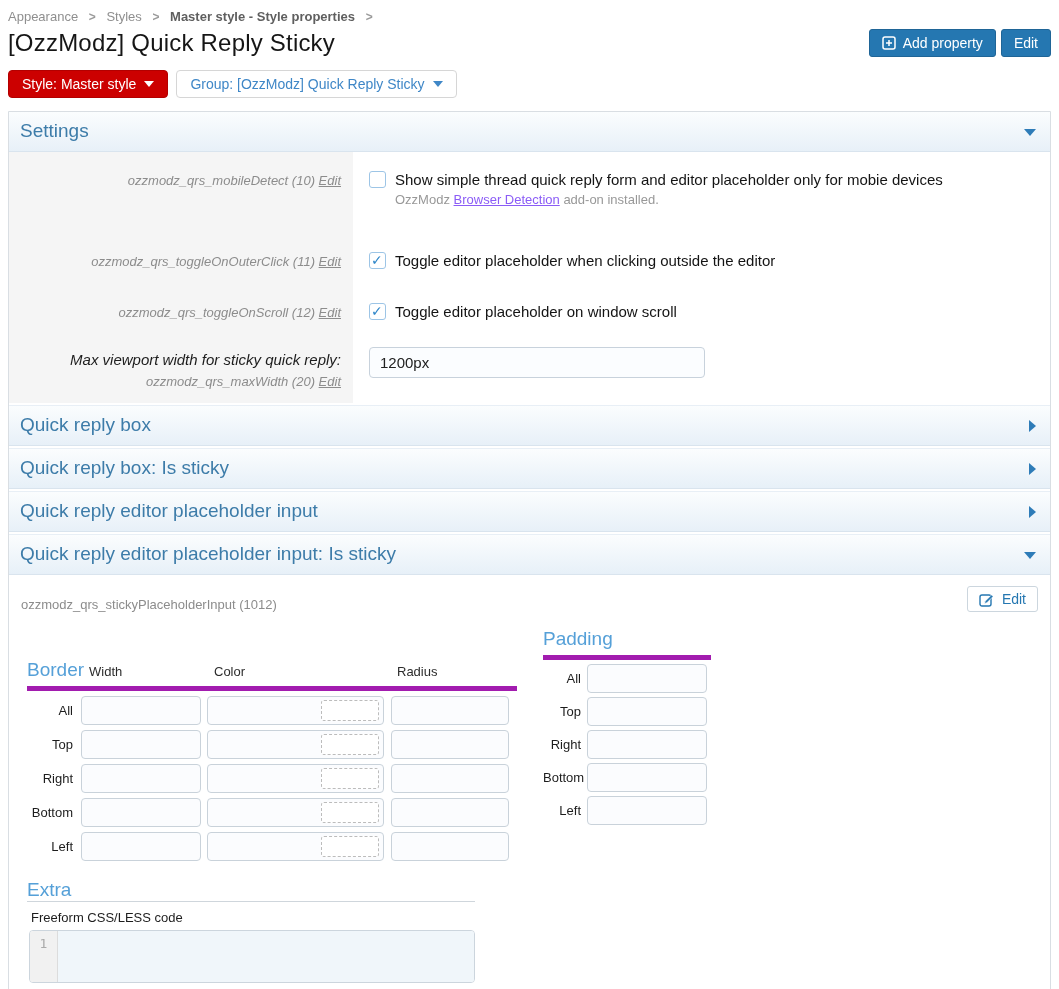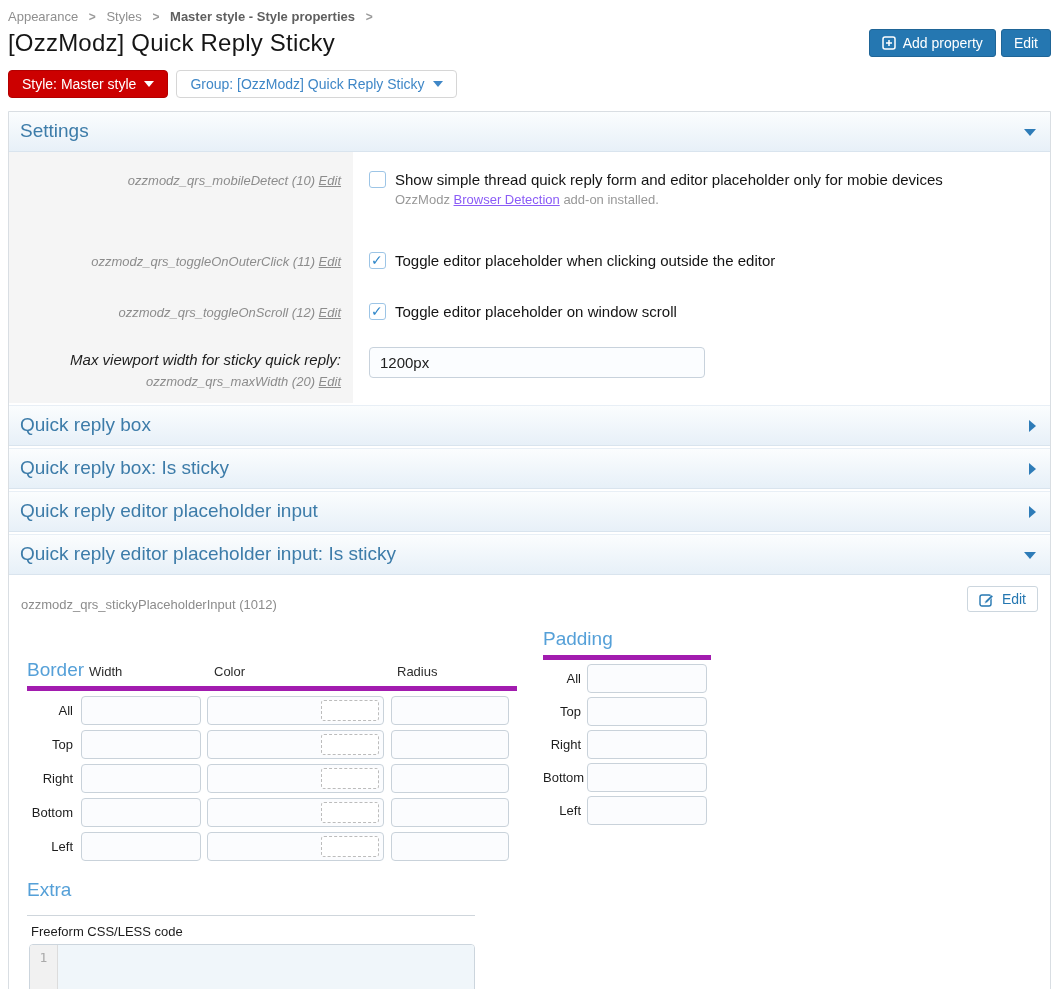--- a/index.html
+++ b/index.html
@@ -116,21 +116,21 @@
   .swatch { position: absolute; right: 5px; top: 4px; width: 58px; height: 21px; border: 1px dashed #bcbcbc; border-radius: 3px; background: #fff; cursor: pointer; }
   .inp-radius { width: 118px; }
 
   .padding-group { width: 168px; }
   .padding-group .group-head { display: block; }
   .p-row-name { width: 44px; text-align: right; padding-right: 6px; font-size: 13px; color: #1d1d1d; }
   .inp-pad { width: 120px; }
   .padding-group .grid-row { margin-top: 4px; }
 
   .extra-group { width: 448px; margin: 18px 0 0 18px; }
-  .extra-head { border-bottom: 1px solid #cfd6dc; padding-bottom: 14px; }
+  .extra-head { border-bottom: 1px solid #cfd6dc; padding-bottom: 0; }
   .extra-label { font-size: 13px; color: #1d1d1d; margin: 8px 0 5px 4px; font-weight: 400; }
   .code-editor { display: flex; width: 446px; height: 53px; border: 1px solid #ccd5dd; border-radius: 4px; overflow: hidden; margin-left: 2px; }
   .code-gutter { width: 28px; background: #f1f1f1; border-right: 1px solid #dcdcdc; color: #aaa; font-family: "DejaVu Sans Mono", "Liberation Mono", monospace; font-size: 13px; text-align: center; padding-top: 5px; }
   .code-area { flex: 1; background: #f0f6fa; cursor: text; }
 
   
   .panel-footer {
     border-top: 1px solid #dae7f1; background: #ecf4fb;
     border-radius: 0 0 5px 5px;
     padding: 7px 0 8px 0; display: flex; justify-content: center; margin-top: 10px;

